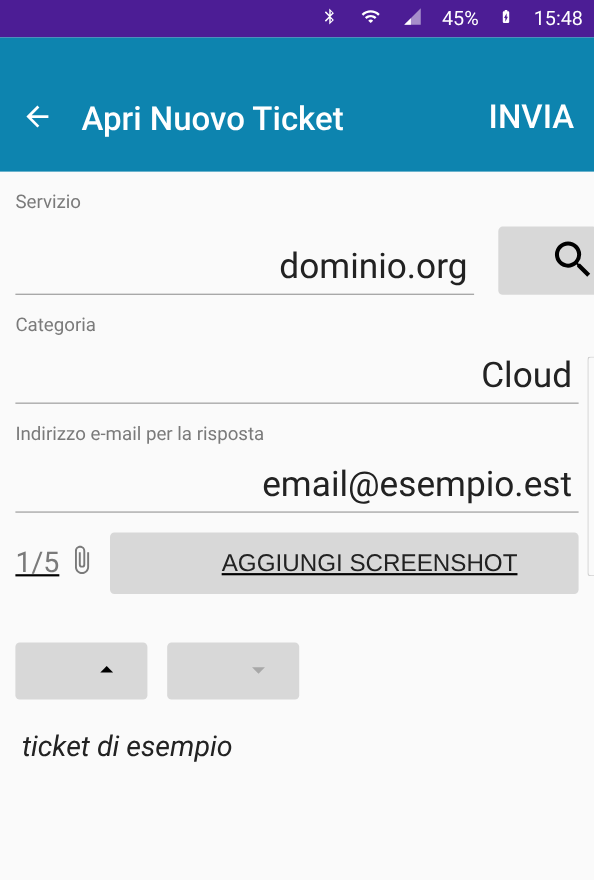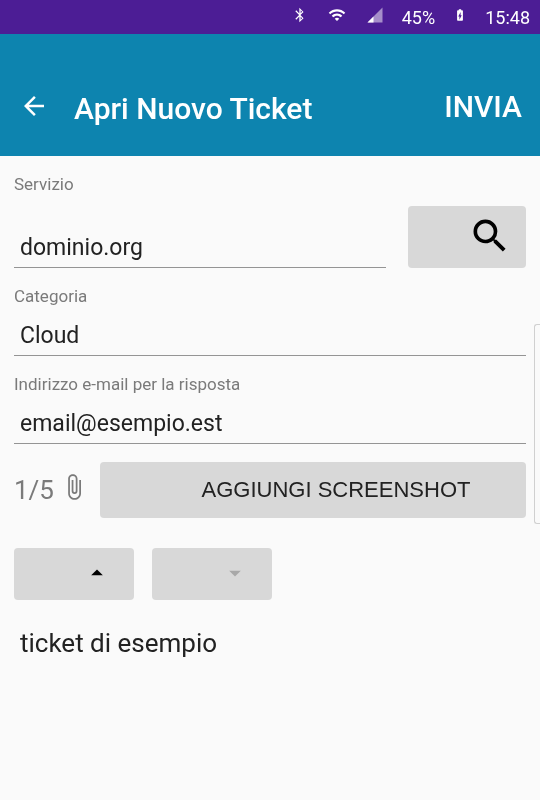--- a/index.html
+++ b/index.html
@@ -60,26 +60,27 @@
   .row {
     display: flex;
     align-items: flex-end;
     gap: 22px;
     margin-bottom: 18px;
   }
   .input {
     flex: 1;
     border: none;
     border-bottom: 1.5px solid #949494;
-    font-size: 23px;
+    font-size: 32px;
     padding: 4px 6px 6px 6px;
     background: transparent;
     color: #222;
     outline: none;
     font-family: inherit;
+    text-align: right;
   }
   .btn {
     background: #d8d8d8;
     border: none;
     border-radius: 4px;
     display: flex;
     justify-content: center;
     align-items: center;
     cursor: pointer;
     color: #222;
@@ -87,21 +88,22 @@
   }
   .search-btn {
     width: 118px; height: 62px;
   }
   .search-btn svg { width: 44px; height: 44px; }
   .attach-row {
     display: flex;
     align-items: center;
     gap: 12px;
     margin-top: 18px;
-    margin-bottom: 30px;
+    margin-bottom: 44px;
+    text-decoration: underline;
   }
   .attach-count {
     color: #7a7a7a;
     font-size: 26px;
     display: flex;
     align-items: center;
     gap: 6px;
   }
   .attach-count svg { width: 28px; height: 28px; fill: #7a7a7a; }
   .add-ss-btn {
@@ -123,20 +125,21 @@
   }
   .arrow-btn {
     width: 120px; height: 52px;
   }
   .arrow-btn svg { width: 28px; height: 28px; }
   .arrow-btn.dim svg { fill: #a8a8a8; }
   .desc-text {
     font-size: 26px;
     color: #222;
     padding: 0 6px;
+    font-style: italic;
   }
   .scroll-indicator {
     position: absolute;
     right: 0;
     top: 324px;
     width: 6px;
     height: 200px;
     border-left: 1px solid #d0d0d0;
     border-top: 1px solid #d0d0d0;
     border-bottom: 1px solid #d0d0d0;

